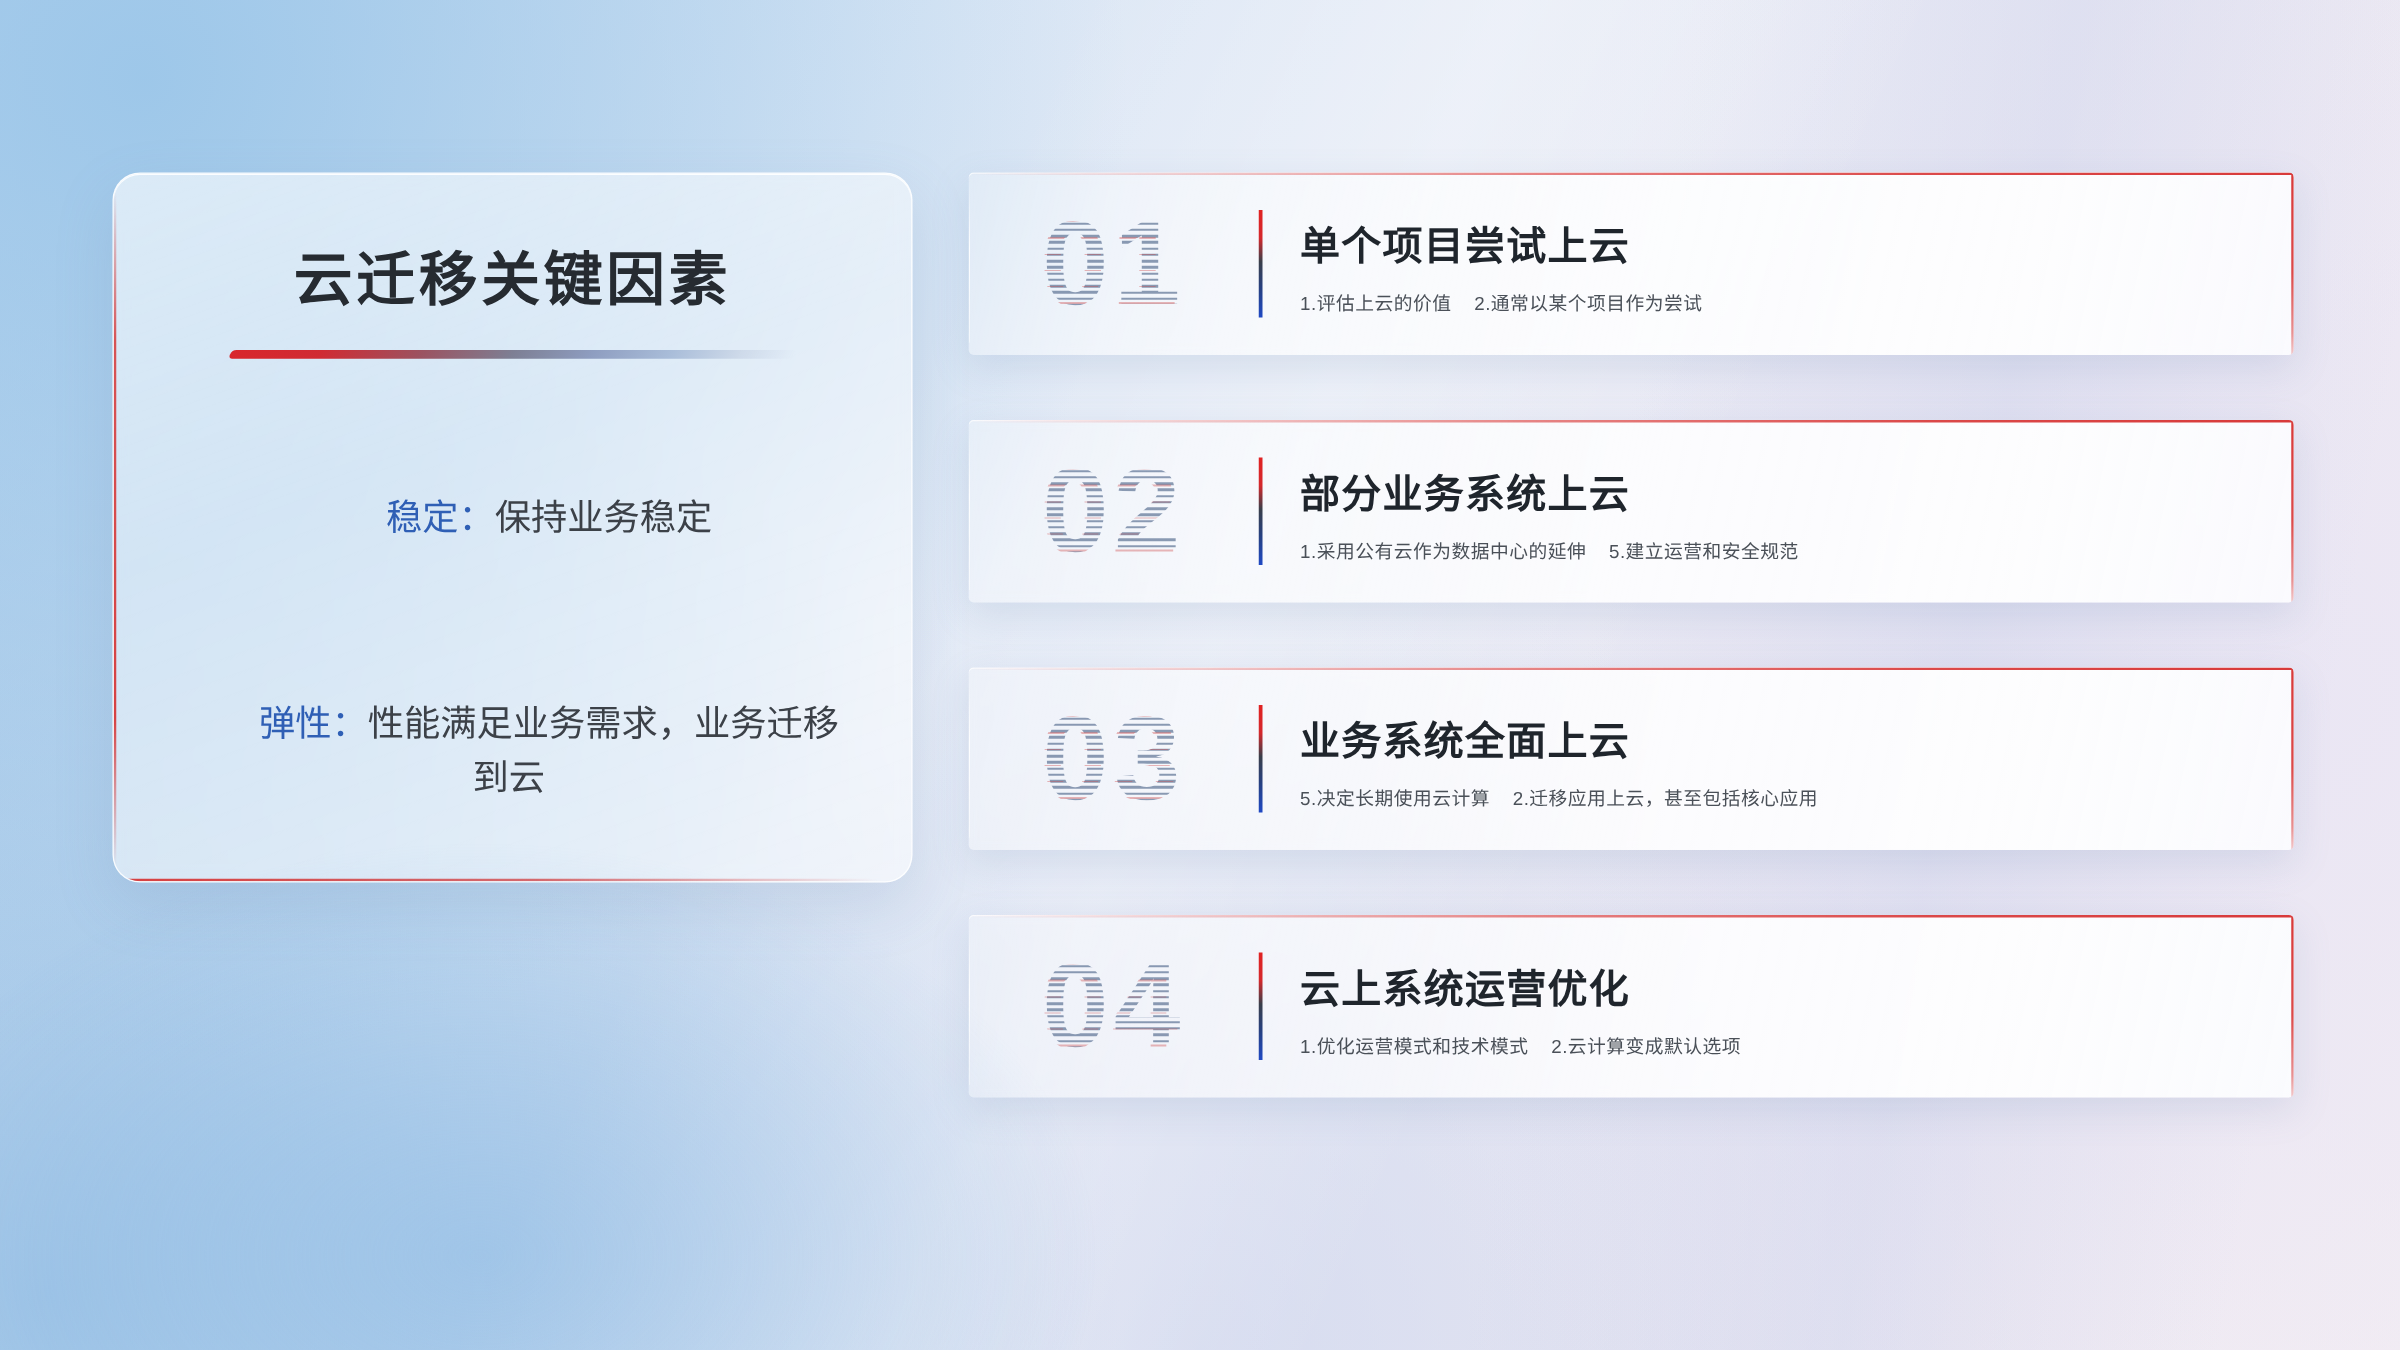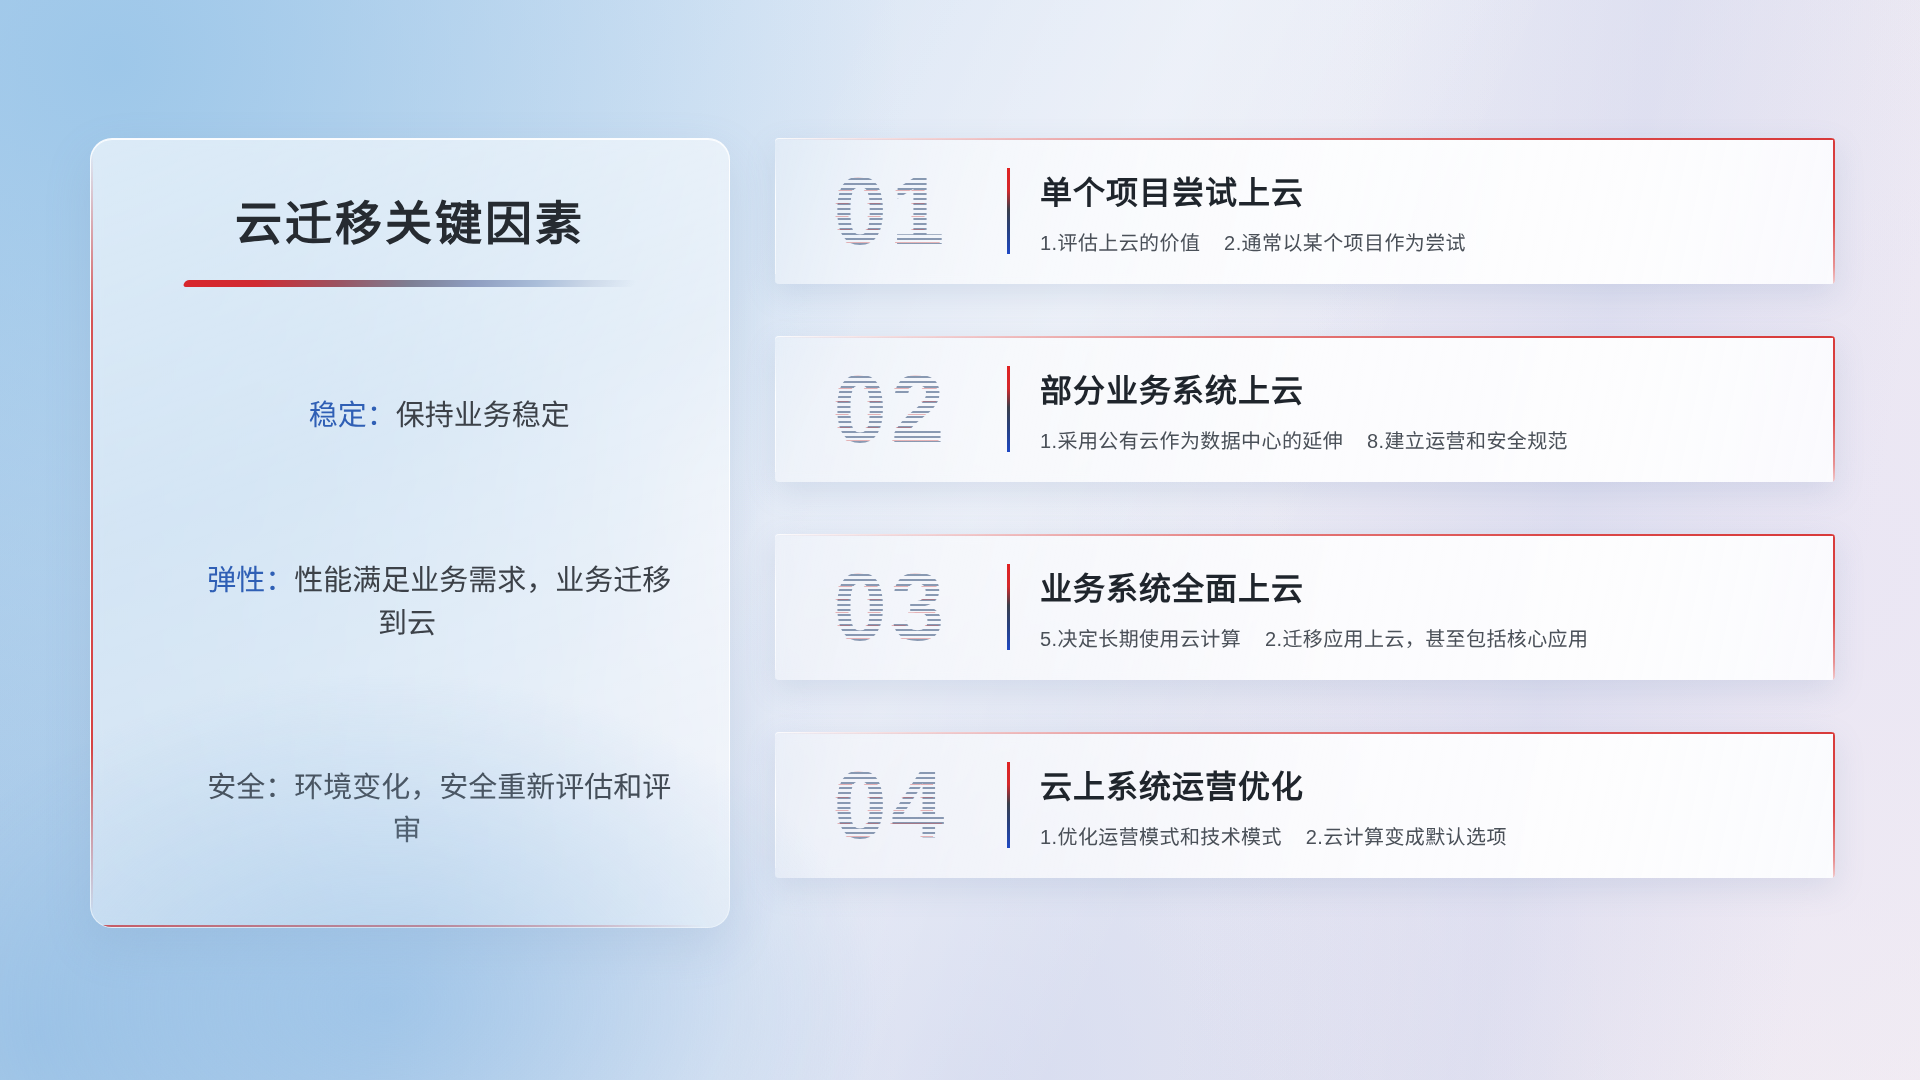--- a/index.html
+++ b/index.html
@@ -52,21 +52,21 @@
     background: radial-gradient(ellipse at center, rgba(140,186,228,0.55) 0%, rgba(140,186,228,0) 70%);
     pointer-events: none;
   }
 
   
   .left-panel {
     position: absolute;
     left: 90px;
     top: 138px;
     width: 640px;
-    height: 790px;
+    height: 568px;
     border-radius: 22px;
     background: linear-gradient(160deg,
                 rgba(255,255,255,0.62) 0%,
                 rgba(255,255,255,0.46) 40%,
                 rgba(255,255,255,0.58) 100%);
     border: 1px solid rgba(255,255,255,0.85);
     box-shadow: 0 18px 46px rgba(110,140,180,0.18),
                 inset 0 1px 0 rgba(255,255,255,0.9);
     backdrop-filter: blur(6px);
     overflow: hidden;
@@ -245,21 +245,21 @@
 
   .step-body { flex: 1 1 auto; padding-right: 30px; }
   .step-title {
     font-size: 32px;
     font-weight: 700;
     color: #1f252c;
     letter-spacing: 1px;
     margin-bottom: 14px;
   }
   .step-sub {
-    font-size: 20px;
+    font-size: 15px;
     color: #4a5058;
     letter-spacing: 0.4px;
     white-space: pre;
   }
 </style>
 </head>
 <body>
 
 <div id="stage">
 
@@ -307,21 +307,21 @@
     <article class="step-card">
       <span class="hair-top"></span>
       <span class="hair-right"></span>
       <span class="hair-left"></span>
       <div class="step-num">
         <span class="glyph" data-ghost="02">02</span>
       </div>
       <div class="step-divider"></div>
       <div class="step-body">
         <div class="step-title">部分业务系统上云</div>
-        <div class="step-sub">1.采用公有云作为数据中心的延伸    8.建立运营和安全规范</div>
+        <div class="step-sub">1.采用公有云作为数据中心的延伸    5.建立运营和安全规范</div>
       </div>
     </article>
 
     <article class="step-card">
       <span class="hair-top"></span>
       <span class="hair-right"></span>
       <span class="hair-left"></span>
       <div class="step-num">
         <span class="glyph" data-ghost="03">03</span>
       </div>

